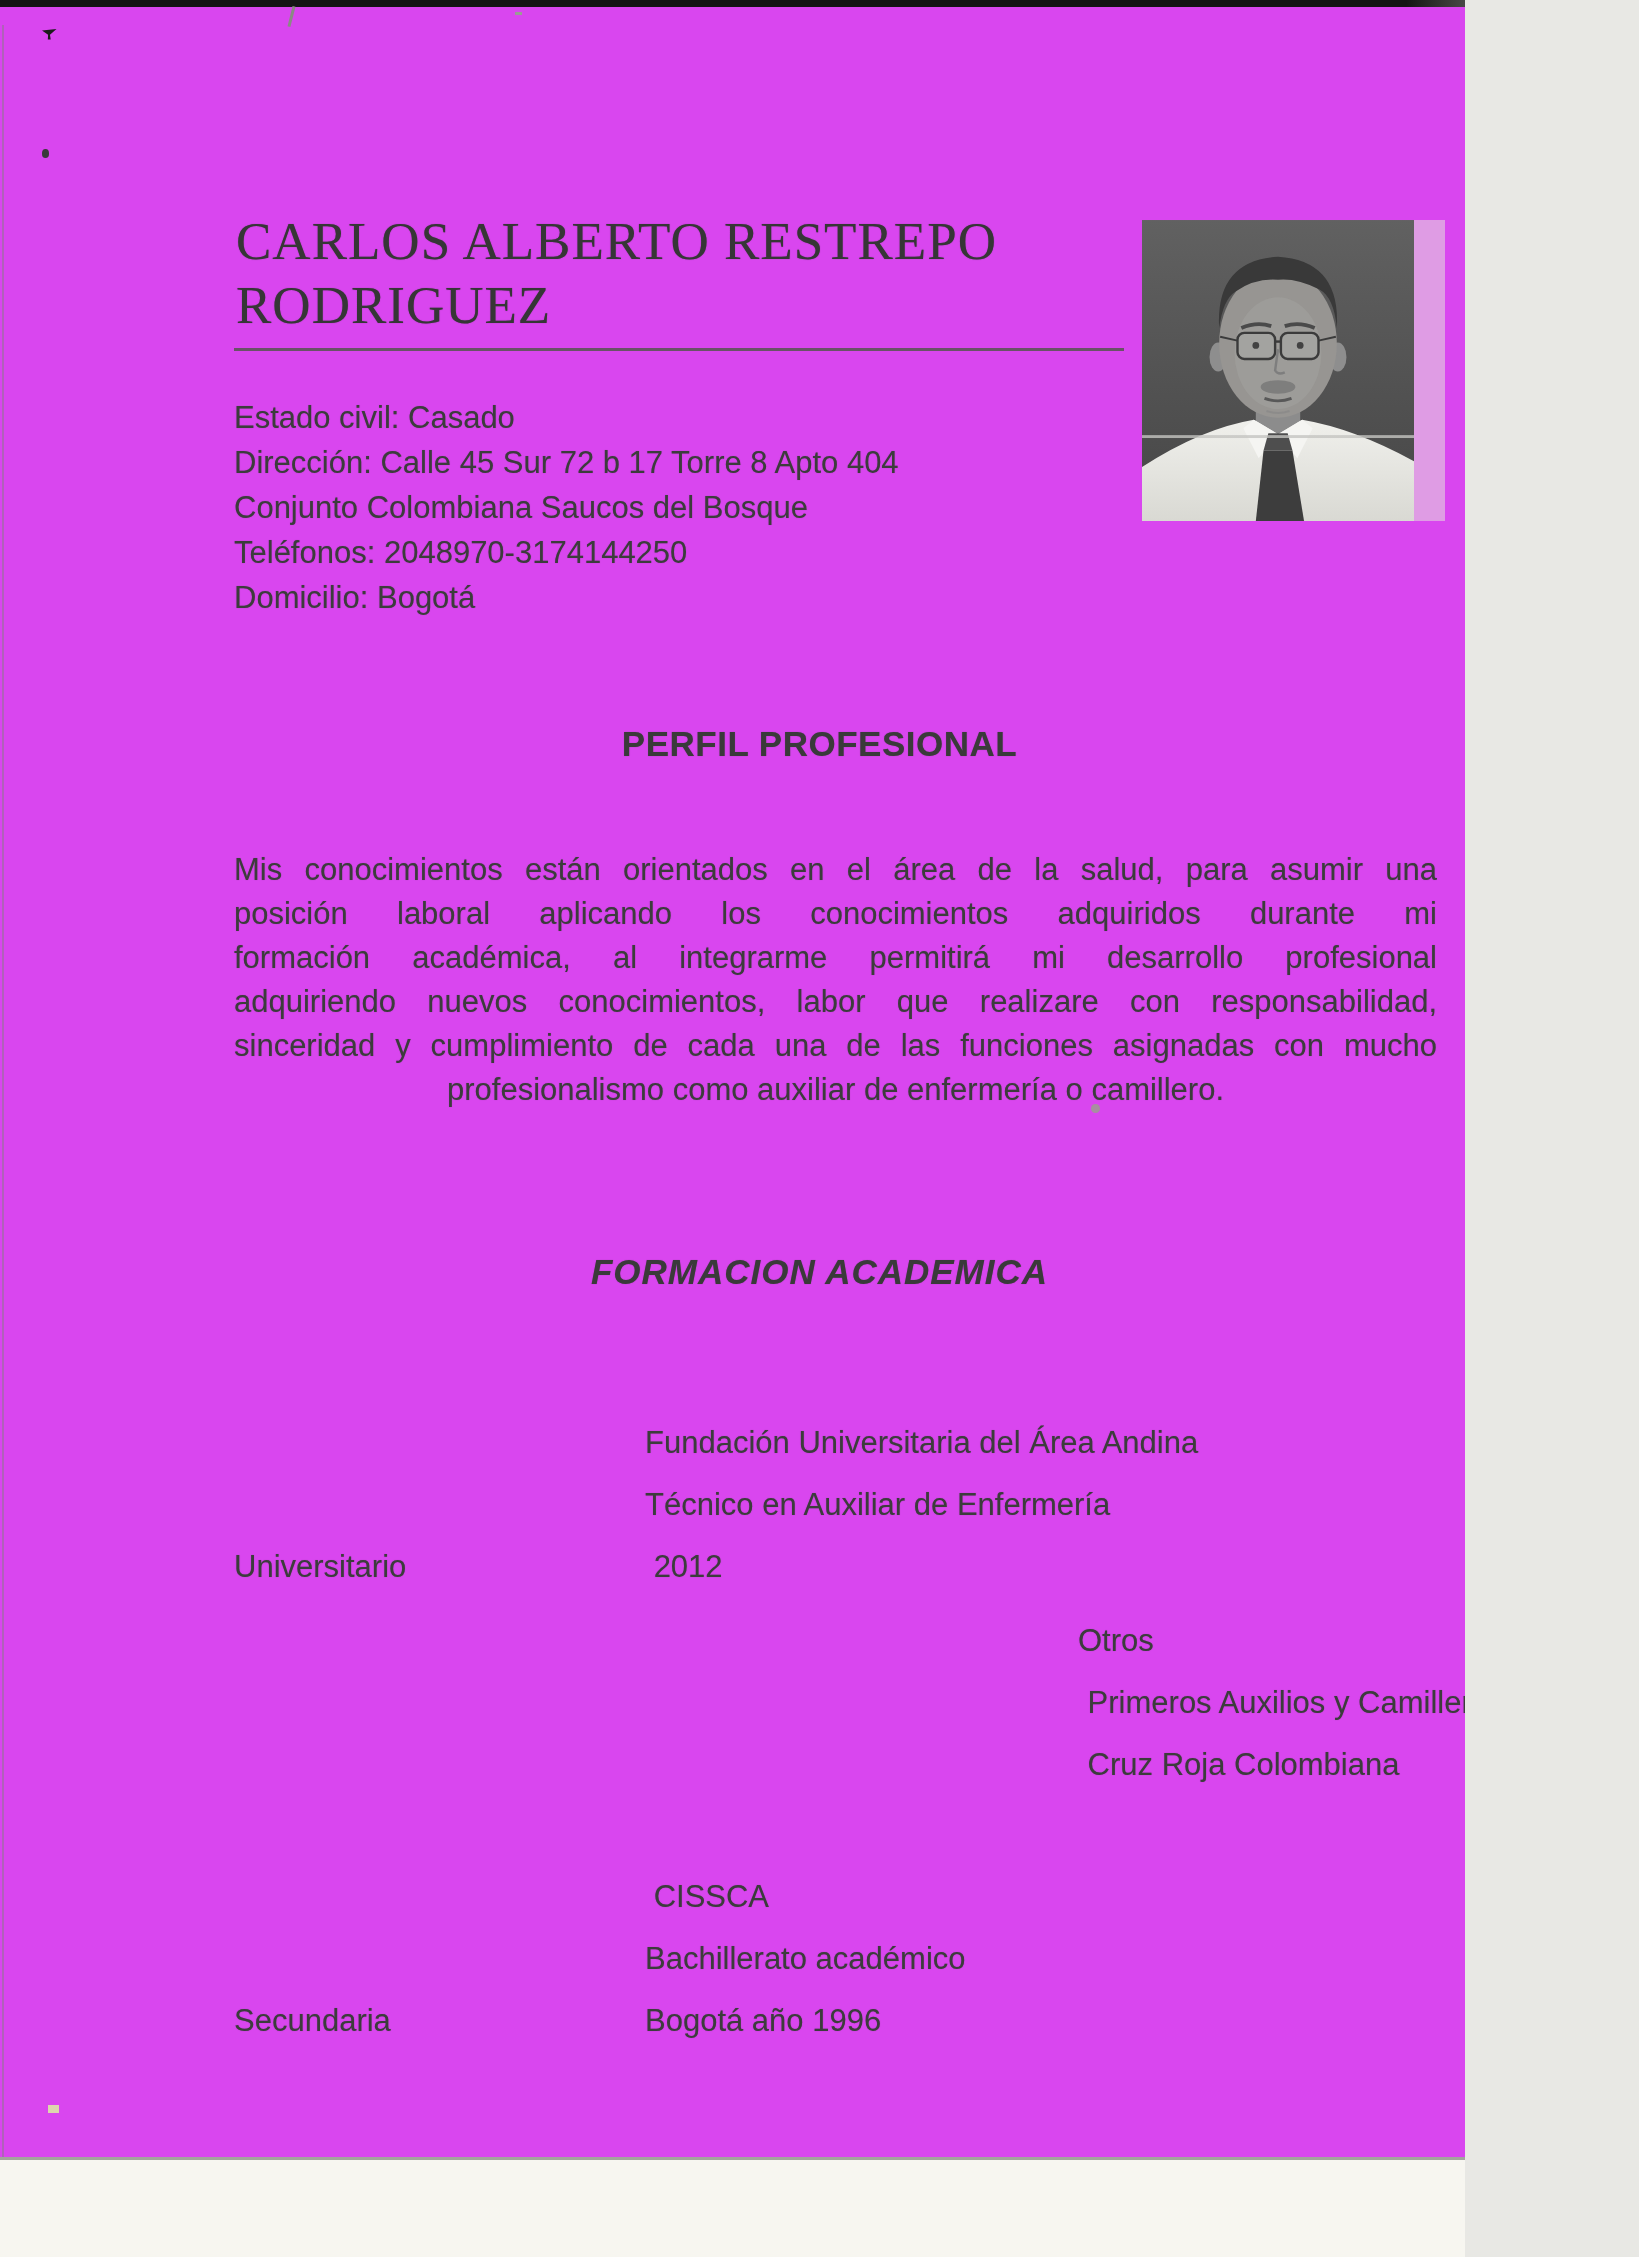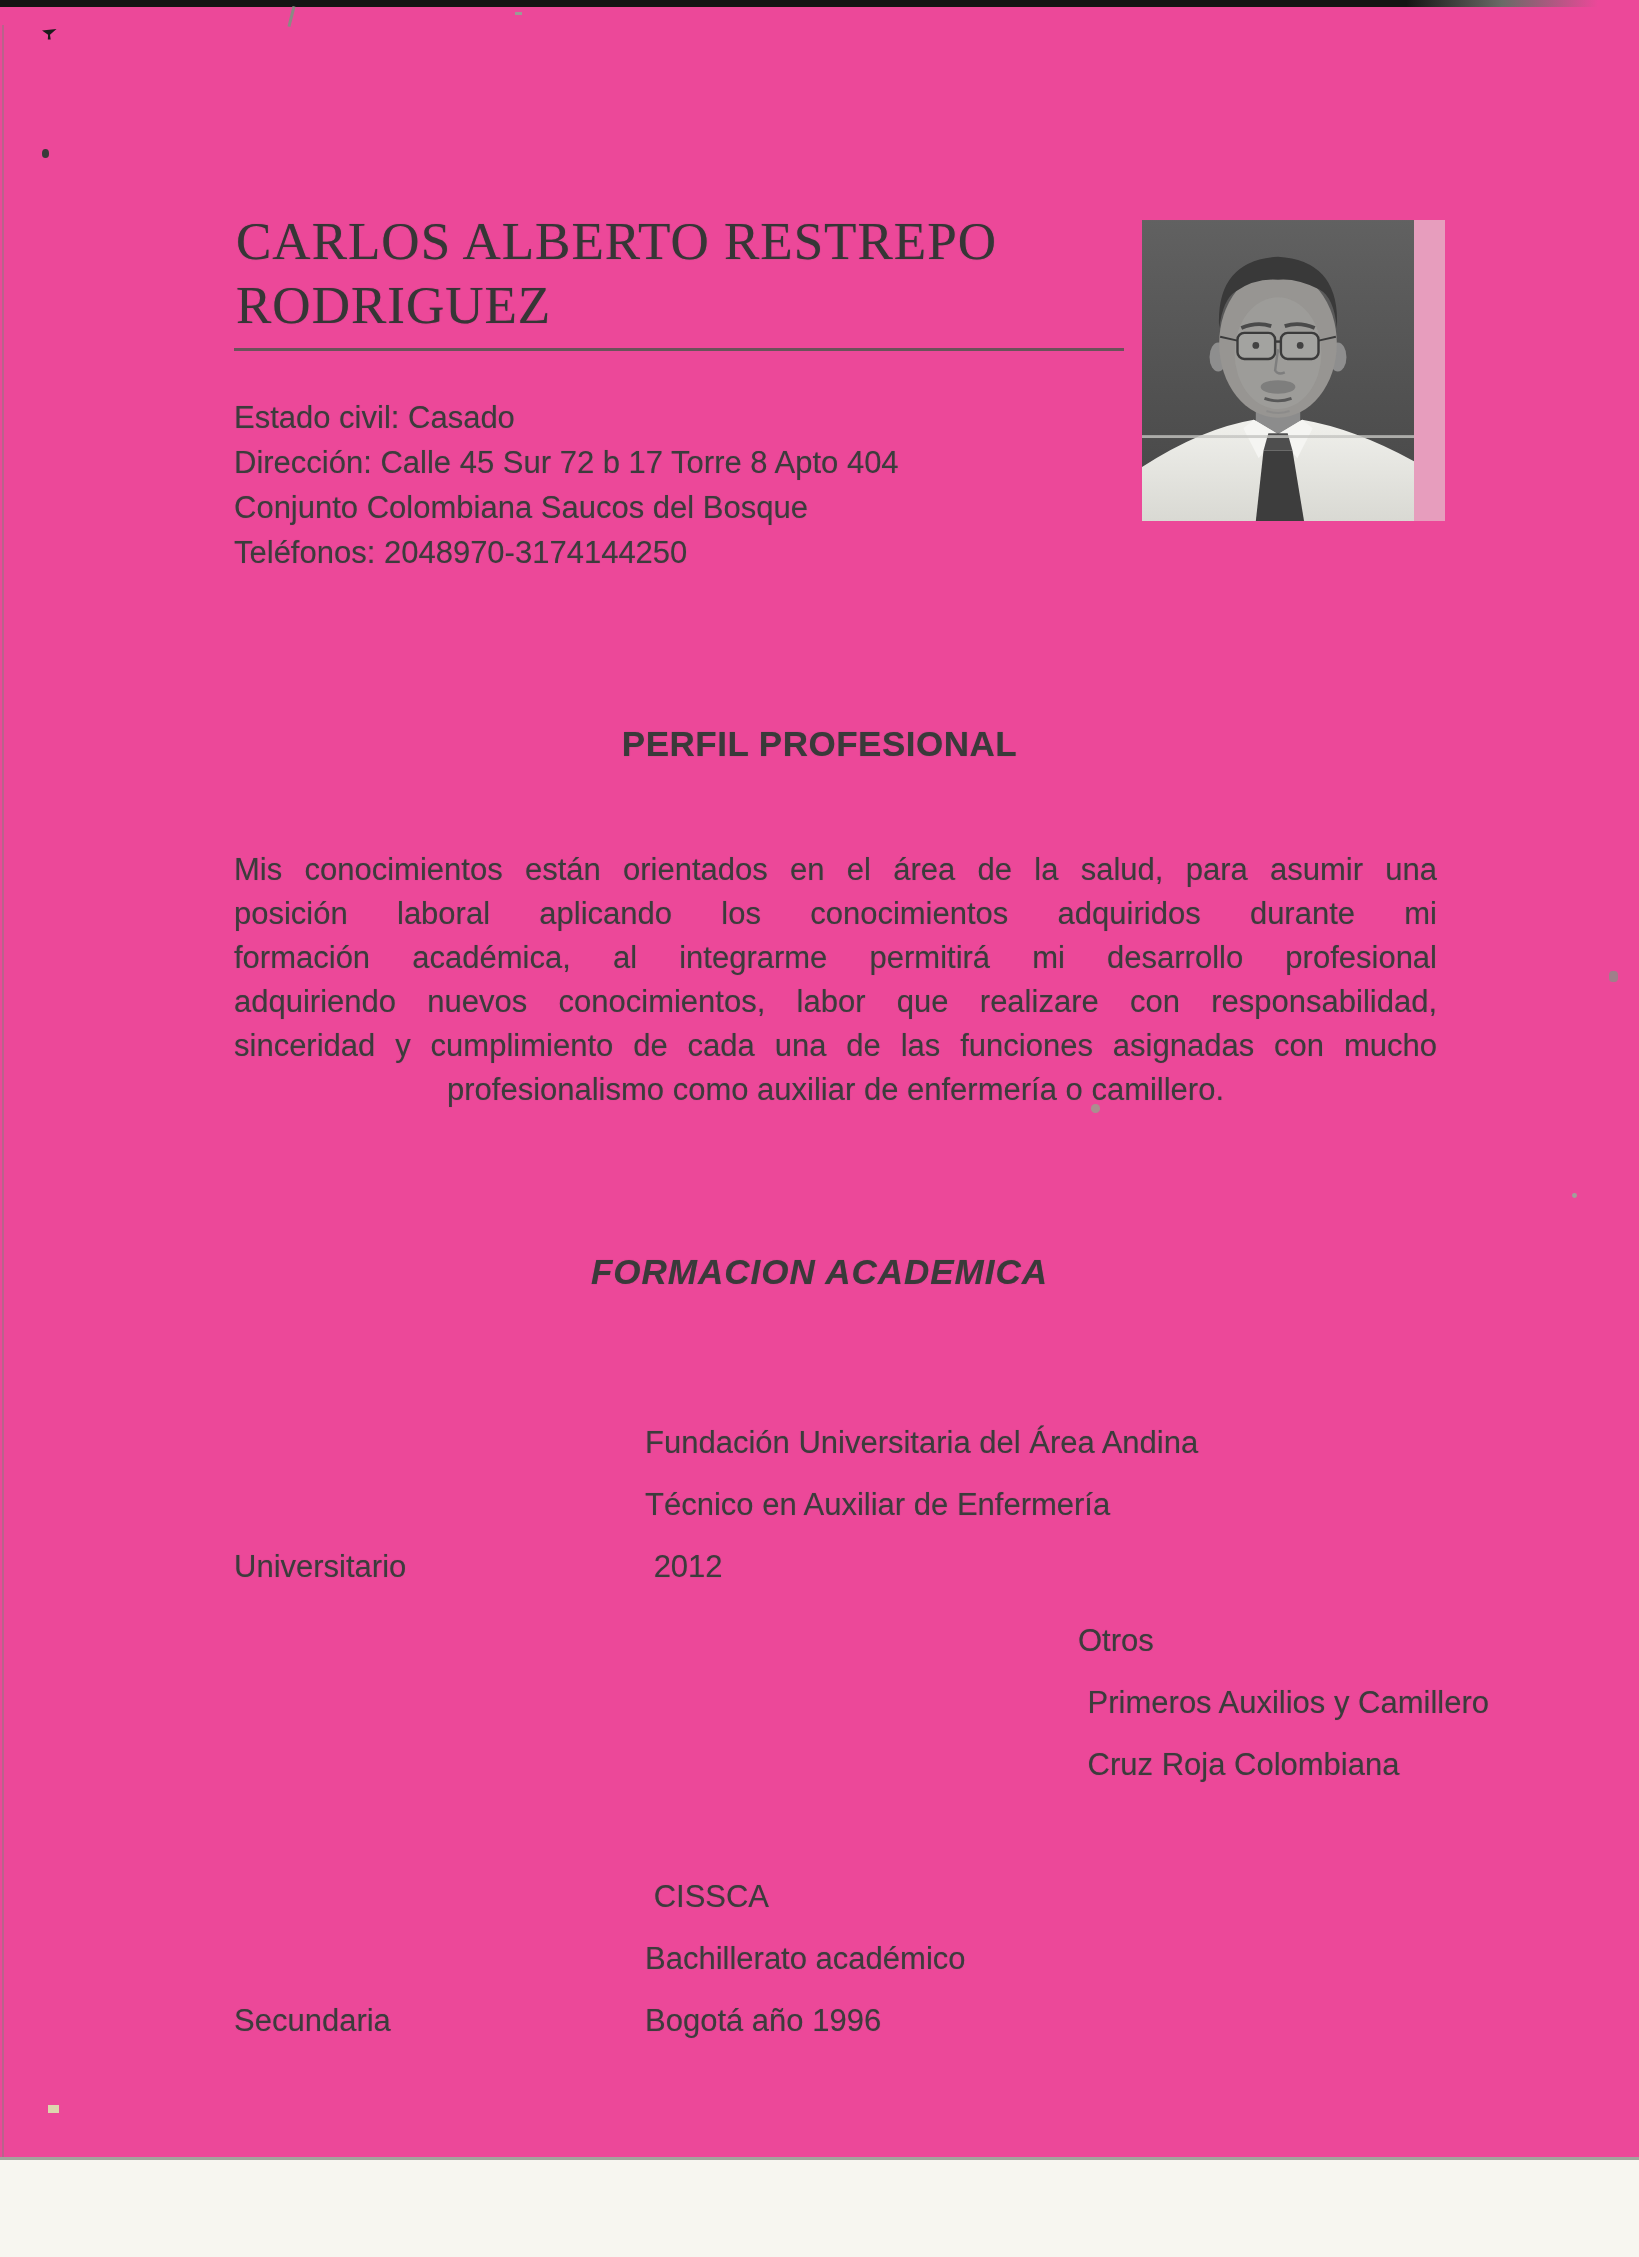--- a/index.html
+++ b/index.html
@@ -1,19 +1,19 @@
 <!DOCTYPE html>
 <html><head>
 <meta charset="utf-8">
 <style>
   html,body{margin:0;padding:0;background:#e8e8e4;}
   #page{
     position:relative;
-    width:1639px;height:2257px;
-    background:#ec4899;
+    width:1465px;height:2257px;
+    background:#d946ef;
     overflow:hidden;
     font-family:"Liberation Sans", sans-serif;
     color:#3c3c3c;
   }
   
   .scan-top-bar{
     position:absolute;top:0;left:0;width:1598px;height:6.8px;
     background:linear-gradient(to right,#141414 0%,#141414 88%,#6a6a66 94%,rgba(160,160,155,0) 100%);
   }
   .left-edge-line{
@@ -149,20 +149,21 @@
       <rect x="0" y="223" width="282" height="3" fill="#c4c4c0" opacity="0.8"></rect>
     </svg>
   </div>
   <div class="photo-light-band"></div>
 
   <div class="contact">
     <div>Estado civil: Casado</div>
     <div>Dirección: Calle 45 Sur 72 b 17 Torre 8 Apto 404</div>
     <div>Conjunto Colombiana Saucos del Bosque</div>
     <div>Teléfonos: 2048970-3174144250</div>
+    <div>Domicilio: Bogotá</div>
   </div>
 
   <div class="sec-heading perfil">PERFIL PROFESIONAL</div>
   <div class="profile-text">
     <div class="just">Mis conocimientos están orientados en el área de la salud, para asumir una</div>
     <div class="just">posición laboral aplicando los conocimientos adquiridos durante mi</div>
     <div class="just">formación académica, al integrarme permitirá mi desarrollo profesional</div>
     <div class="just">adquiriendo nuevos conocimientos, labor que realizare con responsabilidad,</div>
     <div class="just">sinceridad y cumplimiento de cada una de las funciones asignadas con mucho</div>
     <div class="last">profesionalismo como auxiliar de enfermería o camillero.</div>

